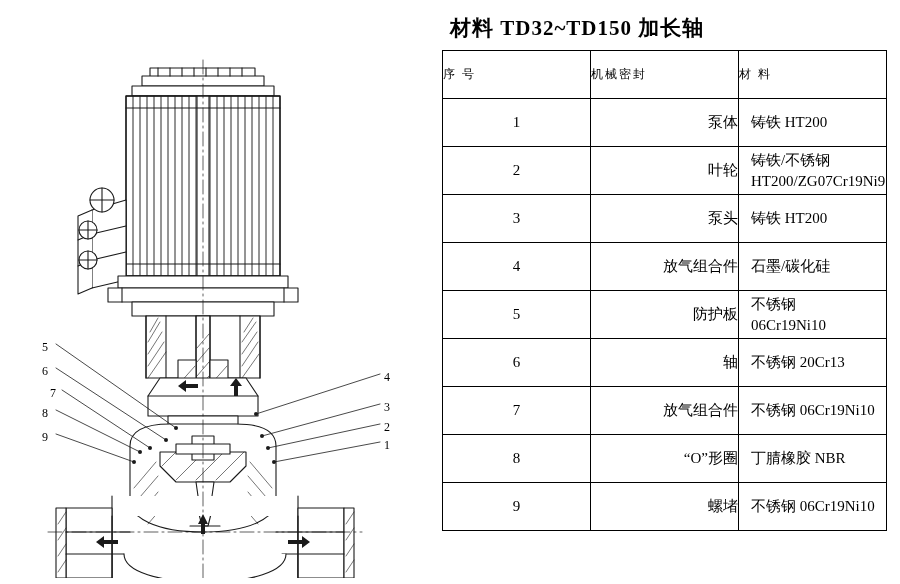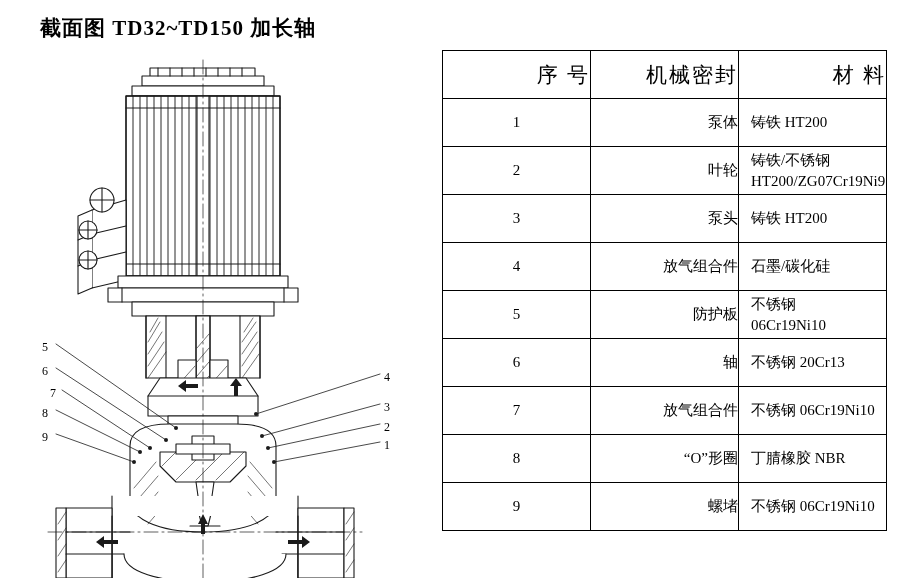--- a/index.html
+++ b/index.html
@@ -76,25 +76,25 @@
     border-collapse: collapse;
     table-layout: fixed;
   }
   table.mat th, table.mat td {
     border: 1px solid #000;
     font-family: "Liberation Serif", serif;
     color: #000;
     padding: 0;
   }
   table.mat th {
-    font-size: 21px;
+    font-size: 12px;
     font-weight: normal;
     height: 38px;
     letter-spacing: 2px;
-    text-align: right;
+    text-align: left;
   }
   table.mat td.c-no {
     width: 62px;
     text-align: center;
     font-size: 15px;
   }
   table.mat td.c-part {
     width: 128px;
     text-align: right;
     font-size: 15px;
@@ -110,21 +110,20 @@
   table.mat tr { height: 48px; }
   .mat-line2 { display: block; font-family: Liberation Serif, serif; }
 </style>
 </head>
 <body>
 
 <div class="page">
 
   <div class="left-panel">
 
-    <div class="left-title">截面图 TD32~TD150 加长轴</div>
 
     <svg class="drawing" viewBox="0 0 440 530" xmlns="http://www.w3.org/2000/svg">
       <g fill="none" stroke="#1a1a1a" stroke-width="1.1" stroke-linejoin="round" stroke-linecap="round">
 
         <path d="M150 28 L150 20 L255 20 L255 28" fill="#ffffff"></path>
         <rect x="142" y="28" width="122" height="10" fill="#ffffff"></rect>
         <path d="M132 38 L274 38 L274 48 L132 48 Z" fill="#ffffff"></path>
 
         <line x1="158" y1="20" x2="158" y2="28"></line>
         <line x1="170" y1="20" x2="170" y2="28"></line>
@@ -345,20 +344,21 @@
     <div class="callout-label" style="left:42px; top:406px;">8</div>
     <div class="callout-label" style="left:42px; top:430px;">9</div>
     <div class="callout-label" style="left:384px; top:370px;">4</div>
     <div class="callout-label" style="left:384px; top:400px;">3</div>
     <div class="callout-label" style="left:384px; top:420px;">2</div>
     <div class="callout-label" style="left:384px; top:438px;">1</div>
   </div>
 
   <div class="right-panel">
 
+    <div class="right-title">材料 TD32~TD150 加长轴</div>
 
     <table class="mat">
       <thead>
         <tr>
           <th class="c-no">序 号</th>
           <th class="c-part">机械密封</th>
           <th class="c-mat">材  料</th>
         </tr>
       </thead>
       <tbody>

